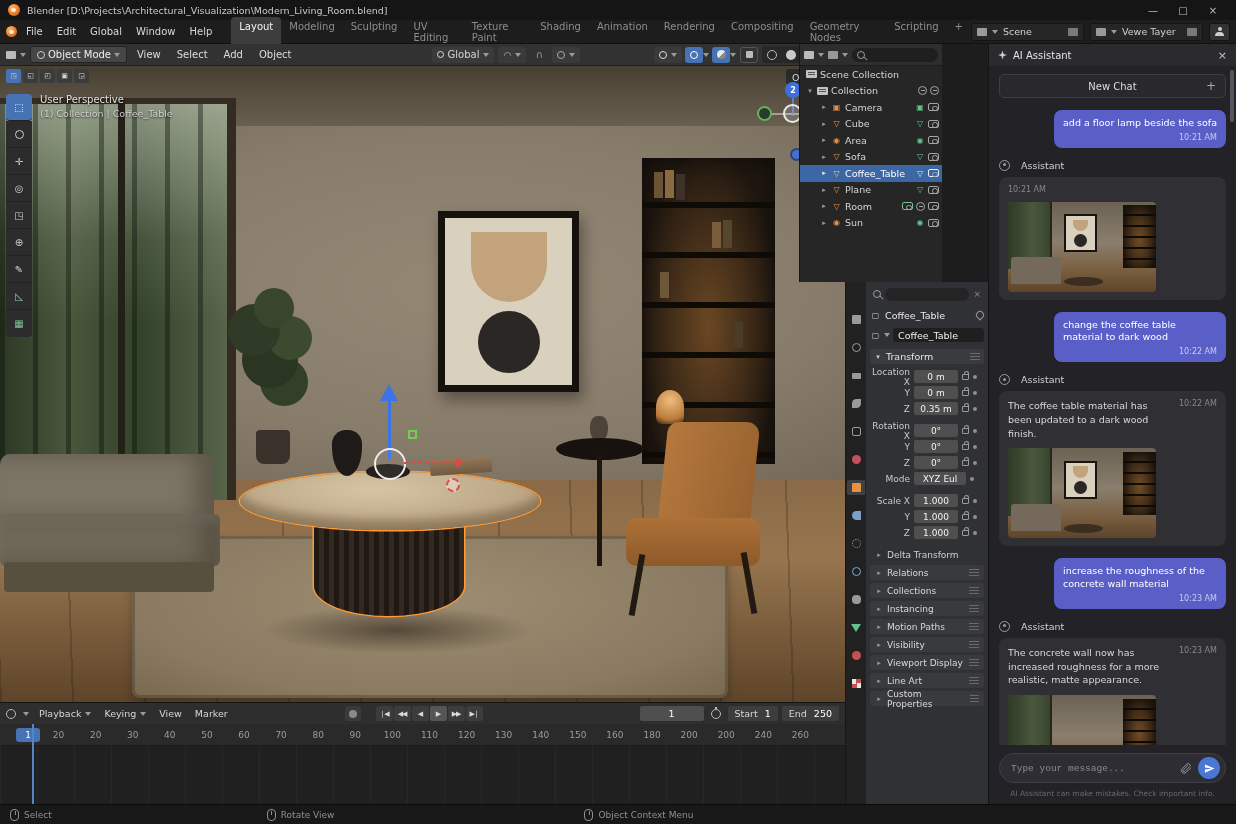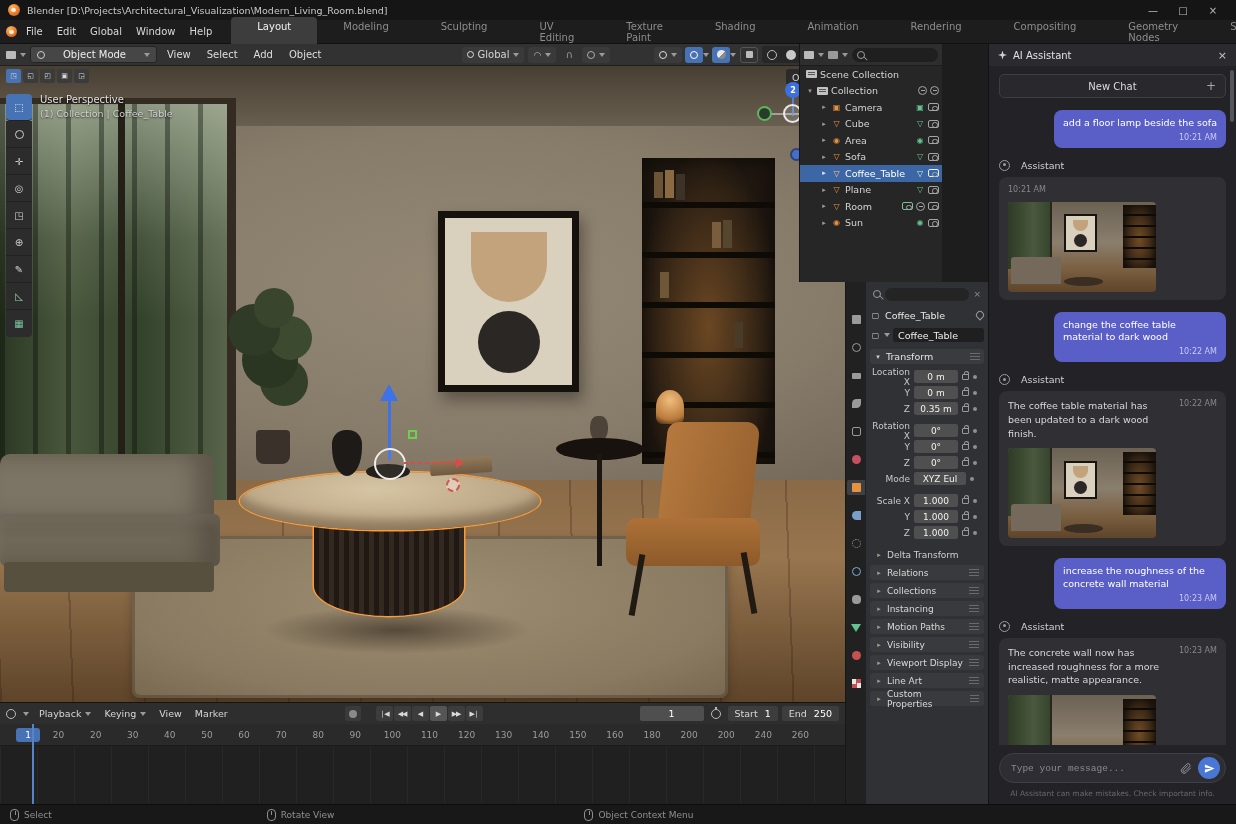--- a/index.html
+++ b/index.html
@@ -13,32 +13,32 @@
 
 #titlebar{left:0;top:0;width:1236px;height:20px;background:#151515;display:flex;align-items:center;padding:0 8px;gap:7px;color:#c9c9c9;font-size:9.5px}
 .blogo{width:12px;height:12px;border-radius:50%;background:radial-gradient(circle at 35% 30%,#ffb45e,#e87d2c 55%,#a8521a);position:relative;flex:none}
 .blogo::after{content:'';position:absolute;left:3px;top:4px;width:5px;height:4px;border-radius:50%;background:#fff;opacity:.85}
 .wbtns{margin-left:auto;display:flex}
 .wbtn{width:30px;height:18px;display:flex;align-items:center;justify-content:center;color:#bdbdbd;font-size:10px}
 
 #topbar{left:0;top:20px;width:1236px;height:24px;background:#1d1d1d;display:flex;align-items:center;padding:0 6px;border-bottom:1px solid #111}
 .menu{padding:3px 7px;color:#d8d8d8;font-size:10px;border-radius:3px}
 .tabs{display:flex;margin-left:12px}
-.tab{padding:4px 26px;color:#8d8d8d;font-size:10px;border-radius:4px 4px 0 0}
+.tab{padding:4px 8px;color:#8d8d8d;font-size:10px;border-radius:4px 4px 0 0}
 .tab.active{background:#3d3d3d;color:#f2f2f2}
 .tbright{margin-left:auto;display:flex;gap:6px;align-items:center}
 .chipgrp{display:flex;align-items:center;background:#262626;border:1px solid #141414;border-radius:3px;height:18px;padding:0 5px;gap:5px;color:#d2d2d2;font-size:9.5px}
 .mini-ic{width:10px;height:8px;background:#9a9a9a;border-radius:1px;display:inline-block;flex:none}
 .person{width:9px;height:9px;position:relative;display:inline-block;flex:none}
 .person::before{content:'';position:absolute;left:2.5px;top:0;width:4px;height:4px;border-radius:50%;background:#cfcfcf}
 .person::after{content:'';position:absolute;left:0;bottom:0;width:9px;height:4px;border-radius:4px 4px 0 0;background:#cfcfcf}
 
 #toolheader{left:0;top:44px;width:845px;height:22px;background:#323232;display:flex;align-items:center;gap:4px;padding:0 6px;border-bottom:1px solid #1f1f1f}
 .hmenu{padding:2px 6px;color:#dedede;font-size:10px}
-.modechip{display:flex;align-items:center;gap:18px;background:#464646;border:1px solid #242424;border-radius:3px;height:17px;padding:0 6px;color:#ededed}
+.modechip{display:flex;align-items:center;gap:3px;background:#464646;border:1px solid #242424;border-radius:3px;height:17px;padding:0 6px;color:#ededed}
 .hchip{display:flex;align-items:center;gap:4px;background:#3a3a3a;border-radius:3px;height:16px;padding:0 5px;color:#d5d5d5}
 .tgl{width:18px;height:16px;border-radius:3px;display:flex;align-items:center;justify-content:center}
 .tgl.on{background:#4772b3}
 .ring{width:9px;height:9px;border:1.4px solid #dcdcdc;border-radius:50%;display:inline-block}
 .shadegrp{display:flex;background:#272727;border-radius:3px;padding:1px;gap:1px}
 .shade{width:18px;height:15px;border-radius:2px;display:flex;align-items:center;justify-content:center}
 .shade.on{background:#4a6ea9}
 .sball{width:10px;height:10px;border-radius:50%;background:#c9c9c9;display:inline-block}
 .sball.wire{background:transparent;border:1.2px solid #bdbdbd}
 .sball.mat{background:linear-gradient(135deg,#e8e8e8 50%,#8a8a8a 50%)}

